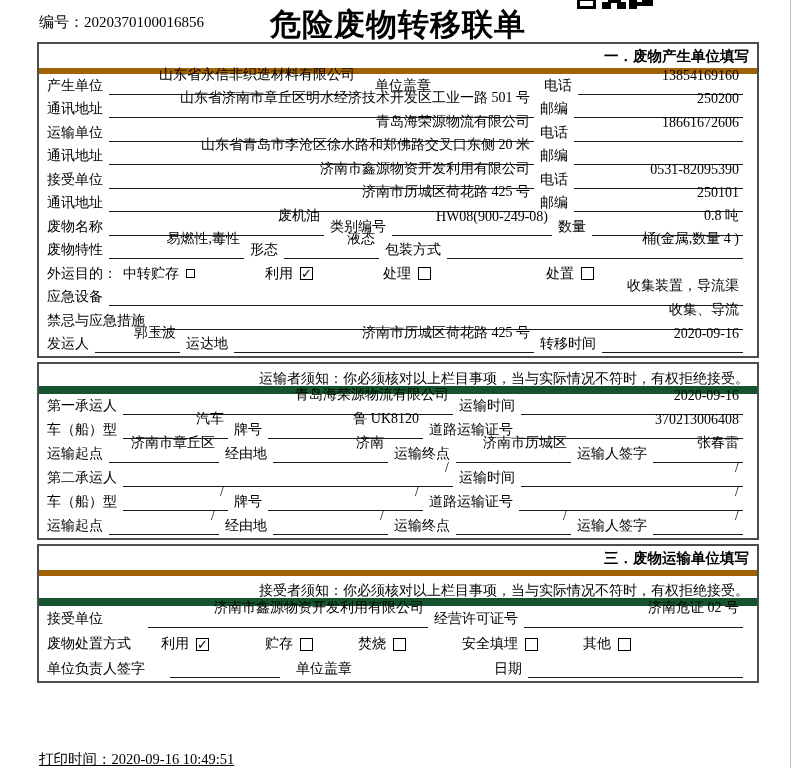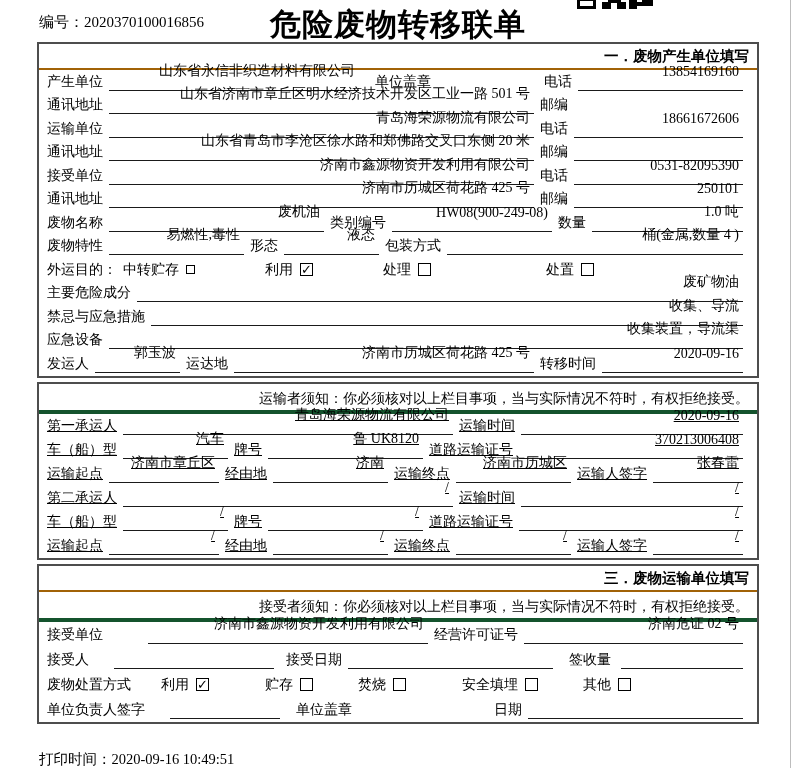--- a/index.html
+++ b/index.html
@@ -30,27 +30,27 @@
   .qr .q4 { left:40px; top:3px; width:9px;  height:7px; }
   .qr .q5 { left:52px; top:0;   width:8px;  height:10px; }
   .qr .q6 { left:57px; top:3px; width:19px; height:4px; }
   .qr .q7 { left:65px; top:0;   width:11px; height:7px; }
 
   
   .sec { border:2px solid #4d4d4d; background:#fff; margin-bottom:4px; }
   .sec-title {
     font-family:"Liberation Sans","DejaVu Sans",sans-serif;
     font-weight:bold; font-size:14.5px;
-    padding:3px 8px 2px 8px; border-bottom:2px solid #a16207;
-  }
-  .notice { padding:6px 8px 5px 8px; border-bottom:4px solid #14532d; height:30px; }
+    padding:3px 8px 2px 8px; border-bottom:6px solid #a16207;
+  }
+  .notice { padding:6px 8px 5px 8px; border-bottom:8px solid #14532d; height:30px; }
 
   .row { display:flex; align-items:flex-end; padding:0 8px 3px 8px; }
   .s1 .row { height:23.5px; }
-  .s2 .row { height:24px;text-decoration:underline; }
+  .s2 .row { height:24px; }
   .s3 .row { height:25px; }
 
   .lbl { white-space:nowrap; flex:none; }
   .fld {
     border-bottom:1px solid #1a1a1a;
     padding:10px 4px; margin-left:6px; margin-right:6px;
     white-space:nowrap; overflow:hidden; min-height:17px; flex:none;
   }
   .fx { flex:1 1 auto; }
   .sp { flex:1 1 auto; }
@@ -66,21 +66,21 @@
 
   
   .cb { display:inline-flex; align-items:center; white-space:nowrap; flex:none; }
   .cb .box {
     width:13px; height:13px; border:1.5px solid #000; margin-left:7px;
     display:inline-flex; align-items:center; justify-content:center;
     font-size:13px; line-height:1; font-family:"DejaVu Sans",sans-serif;
   }
   .cb .box.small { width:9px; height:9px; border-width:1px; }
 
-  .footer { position:absolute; left:39px; top:750px; font-size:14.5px; white-space:nowrap; }
+  .footer { position:absolute; left:39px; top:750px; font-size:14.5px; white-space:nowrap;text-decoration:underline; }
 </style>
 </head>
 <body>
 
 <div class="page-edge"></div>
 
 <div class="doc">
 
   <div class="hdr">
     <div class="serial"><span>编号：</span><span>2020370100016856</span></div>
@@ -105,20 +105,21 @@
       <span class="lbl ml10">单位盖章</span>
       <span class="sp"></span>
       <span class="lbl">电话</span>
       <span class="fld w165">13854169160</span>
     </div>
 
     <div class="row">
       <span class="lbl">通讯地址</span>
       <span class="fld w425">山东省济南市章丘区明水经济技术开发区工业一路 501 号</span>
       <span class="lbl">邮编</span>
+      <span class="fld fx">250200</span>
     </div>
 
     <div class="row">
       <span class="lbl">运输单位</span>
       <span class="fld w425">青岛海荣源物流有限公司</span>
       <span class="lbl">电话</span>
       <span class="fld fx">18661672606</span>
     </div>
 
     <div class="row">
@@ -141,21 +142,21 @@
       <span class="lbl">邮编</span>
       <span class="fld fx">250101</span>
     </div>
 
     <div class="row">
       <span class="lbl">废物名称</span>
       <span class="fld w215">废机油</span>
       <span class="lbl">类别编号</span>
       <span class="fld w160">HW08(900-249-08)</span>
       <span class="lbl">数量</span>
-      <span class="fld fx">1.0 吨</span>
+      <span class="fld fx">0.8 吨</span>
     </div>
 
     <div class="row">
       <span class="lbl">废物特性</span>
       <span class="fld w135">易燃性,毒性</span>
       <span class="lbl">形态</span>
       <span class="fld w95">液态</span>
       <span class="lbl">包装方式</span>
       <span class="fld fx">桶(金属,数量  4 )</span>
     </div>
@@ -173,33 +174,29 @@
       <span class="cb ml70">
         <span class="lbl">处理</span>
         <span class="box"></span>
       </span>
       <span class="cb ml115">
         <span class="lbl">处置</span>
         <span class="box"></span>
       </span>
     </div>
 
-    <div class="row">
-      <span class="lbl">主要危险成分</span>
-      <span class="fld fx">废矿物油</span>
+
+    <div class="row">
+      <span class="lbl">应急设备</span>
+      <span class="fld fx">收集装置，导流渠</span>
     </div>
 
     <div class="row">
       <span class="lbl">禁忌与应急措施</span>
       <span class="fld fx">收集、导流</span>
-    </div>
-
-    <div class="row">
-      <span class="lbl">应急设备</span>
-      <span class="fld fx">收集装置，导流渠</span>
     </div>
 
     <div class="row">
       <span class="lbl">发运人</span>
       <span class="fld w85">郭玉波</span>
       <span class="lbl">运达地</span>
       <span class="fld w300">济南市历城区荷花路 425 号</span>
       <span class="lbl">转移时间</span>
       <span class="fld fx">2020-09-16</span>
     </div>
@@ -267,28 +264,20 @@
     <div class="sec-title">三．废物运输单位填写</div>
     <div class="notice">接受者须知：你必须核对以上栏目事项，当与实际情况不符时，有权拒绝接受。</div>
 
     <div class="row">
       <span class="lbl">接受单位</span>
       <span class="fld w280 ml45">济南市鑫源物资开发利用有限公司</span>
       <span class="lbl">经营许可证号</span>
       <span class="fld fx">济南危证 02 号</span>
     </div>
 
-    <div class="row">
-      <span class="lbl">接受人</span>
-      <span class="fld w160 ml25"></span>
-      <span class="lbl ml6">接受日期</span>
-      <span class="fld w205"></span>
-      <span class="lbl ml10">签收量</span>
-      <span class="fld fx ml10"></span>
-    </div>
 
     <div class="row">
       <span class="lbl">废物处置方式</span>
       <span class="cb ml30">
         <span class="lbl">利用</span>
         <span class="box">✓</span>
       </span>
       <span class="cb ml50">
         <span class="lbl">贮存</span>
         <span class="box"></span>

